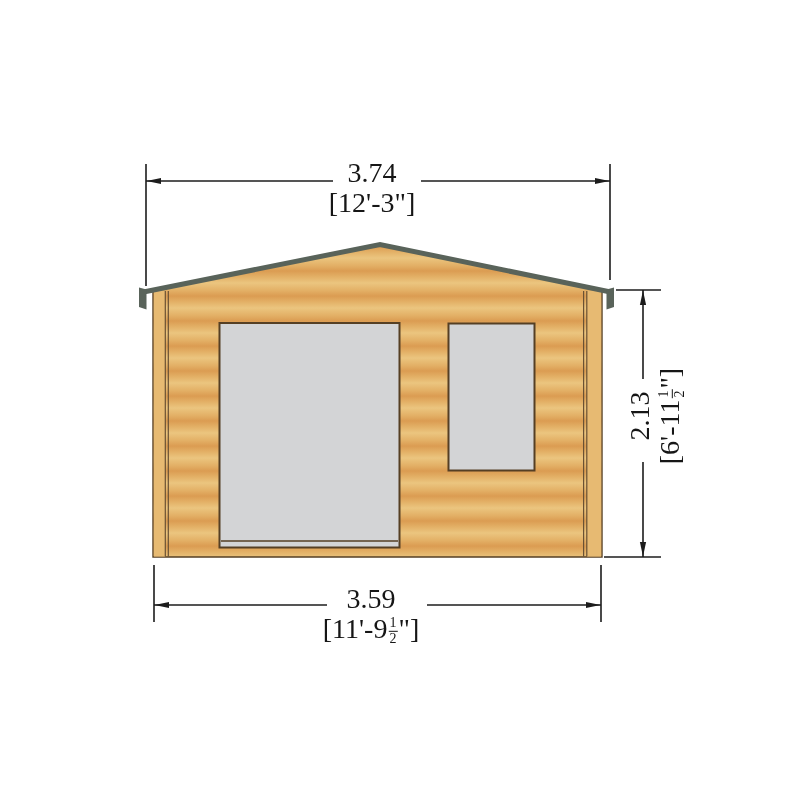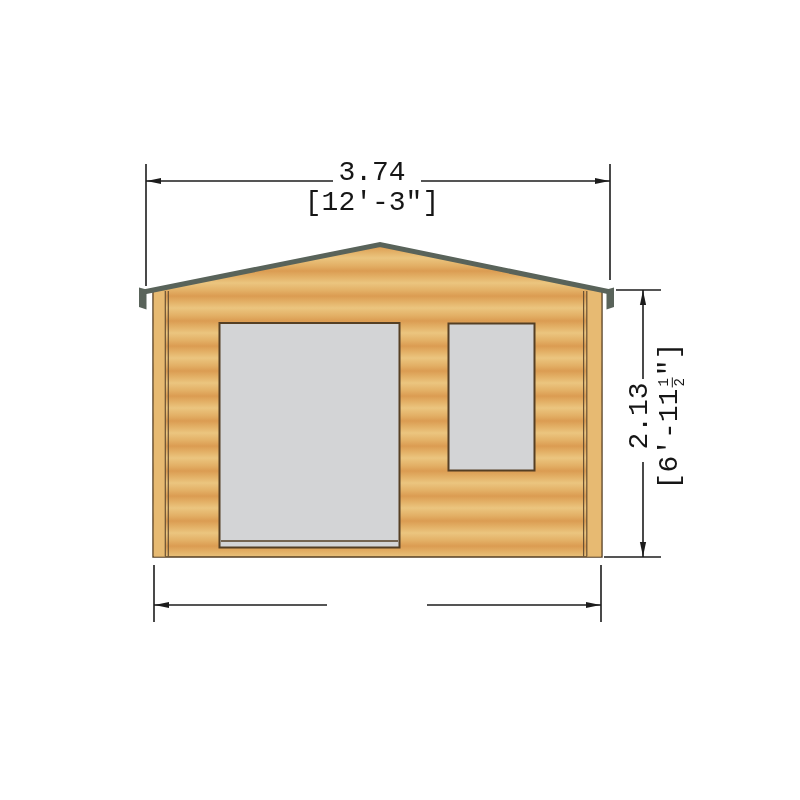--- a/index.html
+++ b/index.html
@@ -1,20 +1,20 @@
 <!DOCTYPE html>
 <html><head>
 <meta charset="utf-8">
 <style>
   html,body{margin:0;padding:0;background:#ffffff;}
   .canvas{
     position:relative;
     width:704px;height:800px;
     background:#ffffff;
-    font-family:Liberation Mono, monospace;
+    font-family:Liberation Serif, serif;
     overflow:hidden;
   }
   .canvas svg{position:absolute;left:0;top:0;}
   .dim-label{
     position:absolute;
     display:flex;flex-direction:column;align-items:center;
     color:#161616;
     font-size:28px;line-height:30px;
     white-space:nowrap;
     transform:translate(-50%,-50%);
@@ -102,14 +102,25 @@
     <span class="dim-line">
       <span>[6'-11</span>
       <span class="frac">
         <span class="num">1</span>
         <span class="den">2</span>
       </span>
       <span>"]</span>
     </span>
   </div>
 
+  <div class="dim-label" style="left:371px;top:614px;">
+    <span class="dim-line">3.59</span>
+    <span class="dim-line">
+      <span>[11'-9</span>
+      <span class="frac">
+        <span class="num">1</span>
+        <span class="den">2</span>
+      </span>
+      <span>"]</span>
+    </span>
+  </div>
 
 </div>
 
 </body></html>

